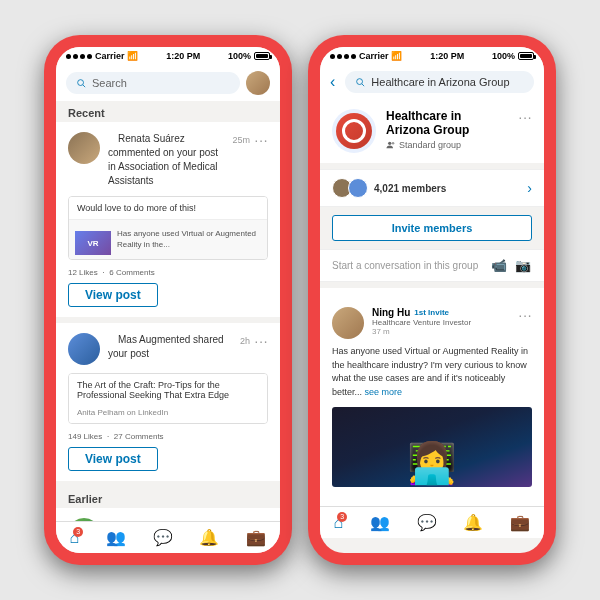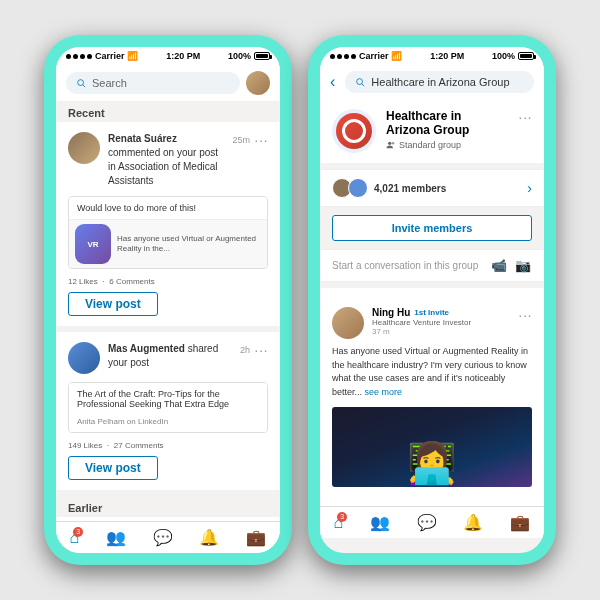--- a/index.html
+++ b/index.html
@@ -14,21 +14,21 @@
     }
     .phones-container {
       display: flex;
       gap: 16px;
       align-items: center;
       padding: 20px;
     }
     .phone {
       width: 248px;
       height: 530px;
-      background: #5eead4;
+      background: #ef4444;
       border-radius: 36px;
       padding: 12px;
       box-shadow: 0 8px 24px rgba(0,0,0,0.5);
       position: relative;
     }
     .phone-screen {
       width: 100%;
       height: 100%;
       background: #f3f2f0;
       border-radius: 24px;
@@ -98,40 +98,40 @@
     }
     .notif-header {
       display: flex;
       align-items: flex-start;
       justify-content: space-between;
       margin-bottom: 8px;
     }
     .notif-left { display: flex; gap: 8px; align-items: flex-start; flex: 1; }
     .avatar-notif { width: 32px; height: 32px; border-radius: 50%; background: #8b7355; flex-shrink: 0; overflow: hidden; }
     .notif-text { font-size: 10px; color: #333; line-height: 1.4; flex: 1; }
-    .notif-text strong { font-weight: 700; }
+    .notif-text strong { font-weight: 400; margin-left: 10px; }
     .notif-time { font-size: 9px; color: #999; margin-left: 4px; flex-shrink: 0; }
     .notif-dots { font-size: 14px; color: #999; cursor: pointer; }
     
     .post-preview {
       border: 1px solid #ddd;
       border-radius: 4px;
       overflow: hidden;
       margin-bottom: 8px;
     }
     .post-preview-text { padding: 6px 8px; font-size: 9px; color: #333; background: #fff; }
     .post-preview-inner {
       display: flex;
       align-items: center;
       padding: 4px 6px;
       background: #f8f8f8;
       border-top: 1px solid #eee;
       gap: 6px;
     }
-    .post-thumb { width: 36px; height: 40px; background: linear-gradient(135deg, #667eea 0%, #764ba2 100%); border-radius: 9px; flex-shrink: 0; display: flex; align-items: center; justify-content: center; }
+    .post-thumb { width: 36px; height: 24px; background: linear-gradient(135deg, #667eea 0%, #764ba2 100%); border-radius: 0; flex-shrink: 0; display: flex; align-items: center; justify-content: center; margin-top: 7px; }
     .post-thumb-vr { font-size: 8px; color: white; text-align: center; font-weight: bold; }
     .post-preview-subtitle { font-size: 8px; color: #555; line-height: 1.3; }
     .post-meta { font-size: 8px; color: #666; margin-bottom: 6px; }
     .view-post-btn {
       border: 1px solid #0077b5;
       background: #fff;
       color: #0077b5;
       font-size: 12px;
       font-weight: 600;
       border-radius: 3px;

